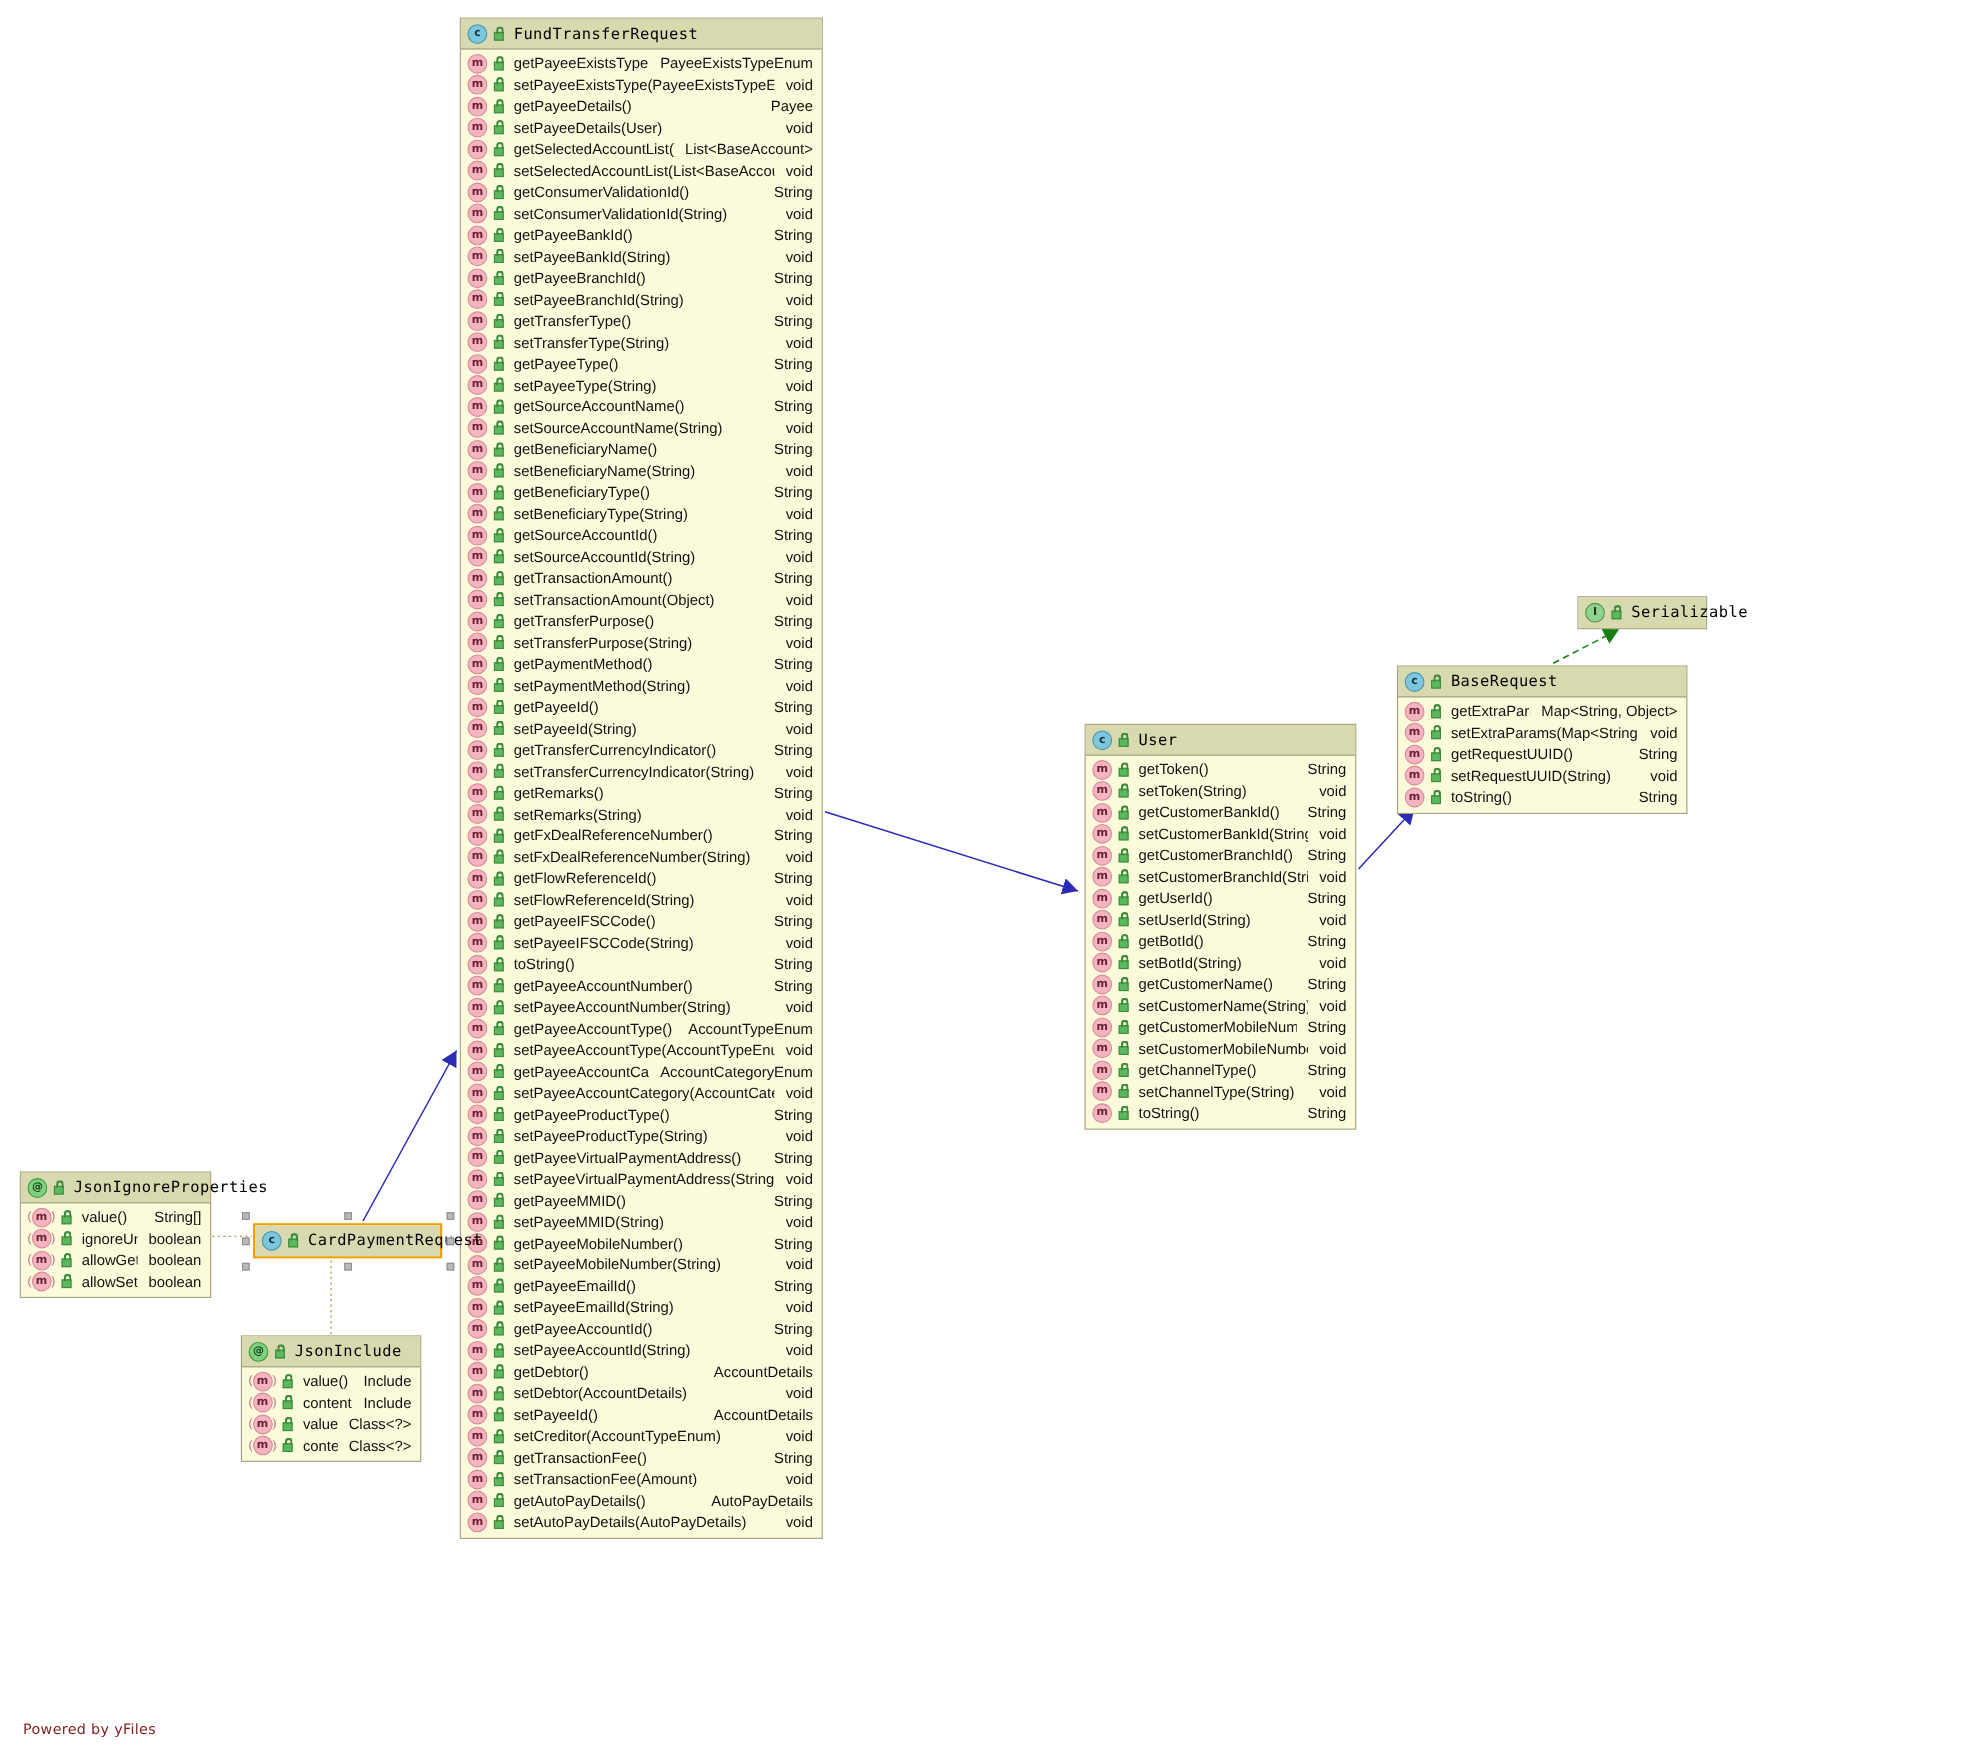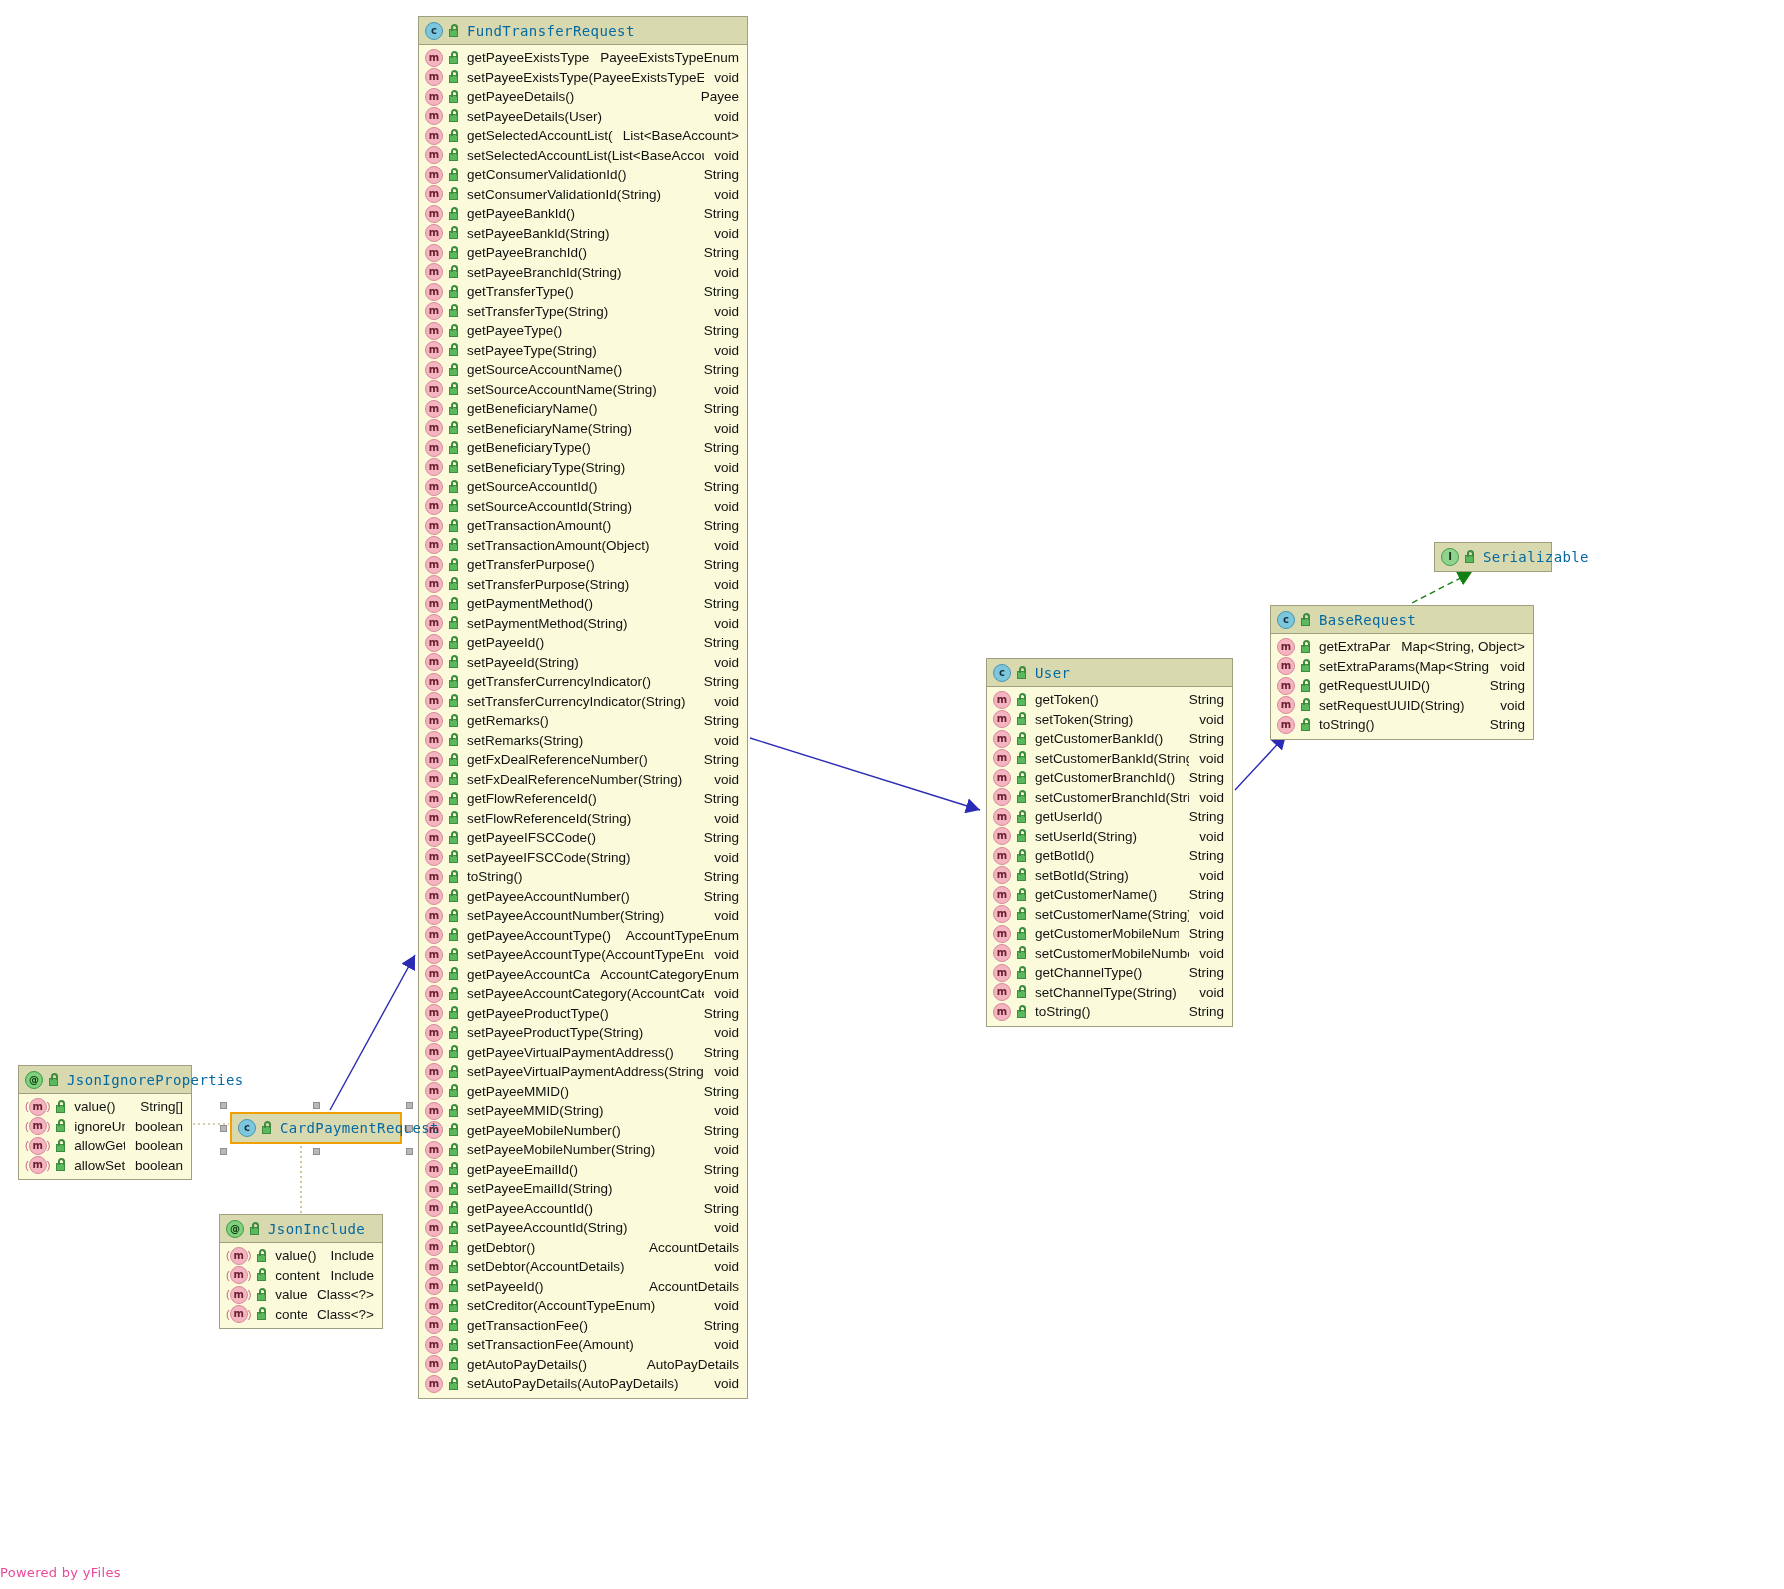--- a/index.html
+++ b/index.html
@@ -50,21 +50,21 @@
     padding: 0 6px;
     box-sizing: border-box;
   }
   .node.header-only .node-header {
     border-bottom: none;
   }
   .node-title {
     font-family: "DejaVu Sans Mono", monospace;
     font-size: 14px;
     letter-spacing: 0.4px;
-    color: #0369a1;
+    color: #000000;
     margin-left: 8px;
     white-space: nowrap;
   }
   .node-body {
     padding: 3px 0 4px 0;
   }
 
   
   .member {
     display: flex;
@@ -151,25 +151,25 @@
     width: 7px; height: 7px;
     background: #b8b8b8;
     border: 1px solid #8f8f8f;
     box-sizing: border-box;
     z-index: 3;
   }
 
   
   .watermark {
     position: absolute;
-    left: 0;
+    left: 21px;
     bottom: 9px;
     font-family: "DejaVu Sans", sans-serif;
     font-size: 13px;
-    color: #ec4899;
+    color: #7f1d1d;
     letter-spacing: 0.3px;
     z-index: 4;
   }
 </style>
 </head>
 <body>
 
 <div id="canvas">
 
   <svg class="edges" viewBox="0 0 1784 1589">

